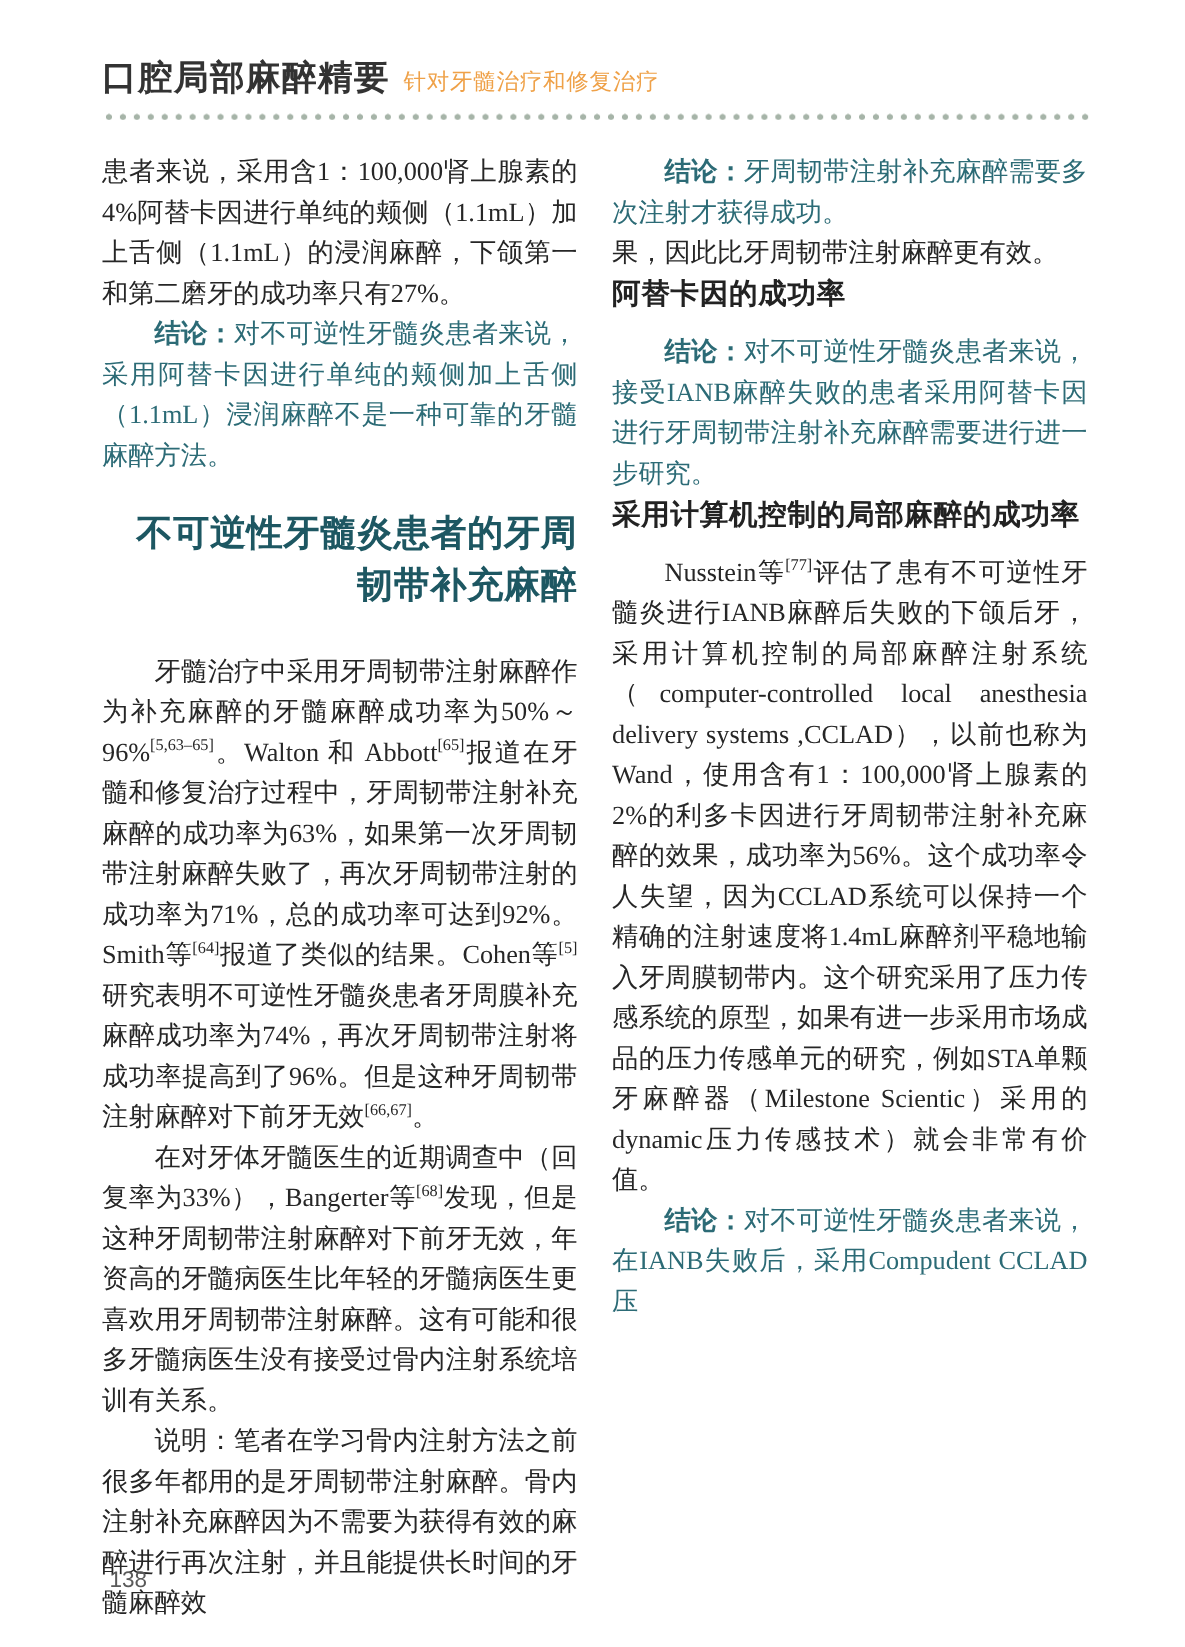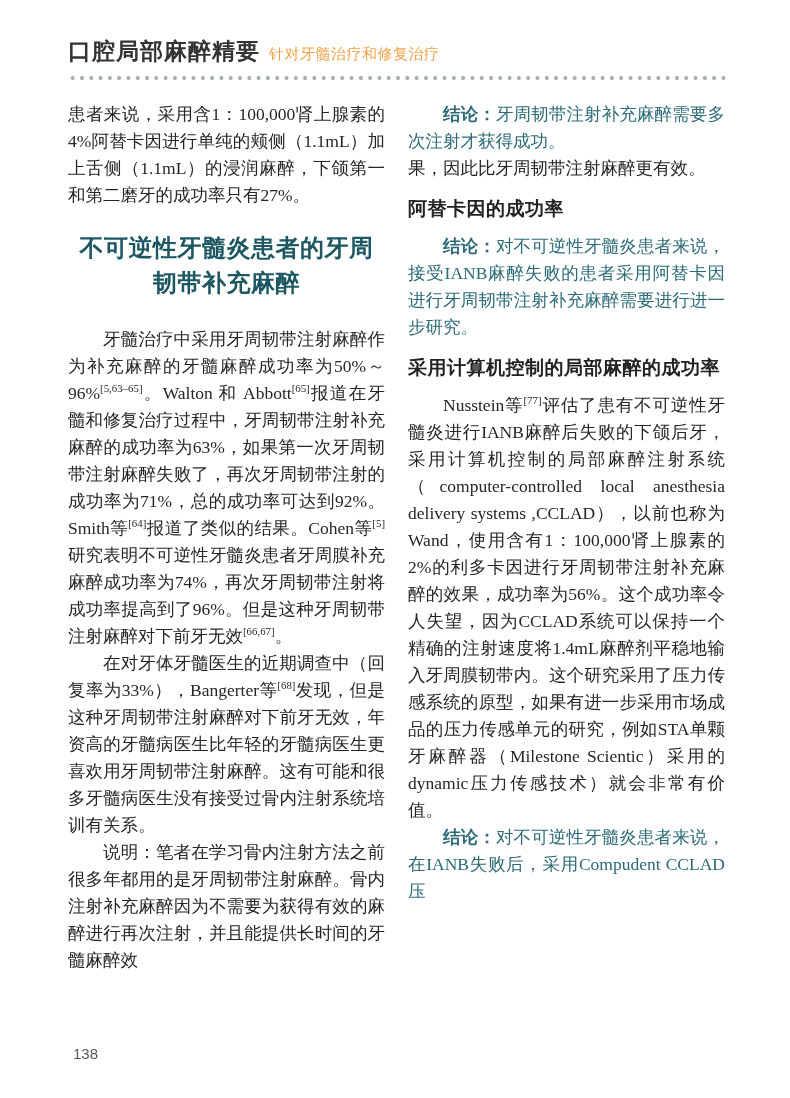--- a/index.html
+++ b/index.html
@@ -37,26 +37,26 @@
   .col{width:317px;font-size:17.5px;line-height:27px;text-align:justify;}
   p.body-p{text-indent:2em;}
   p.no-indent{text-indent:0;}
   p.conclusion{color:var(--teal);}
   .seg-bold{font-weight:bold;}
   sup{font-size:0.62em;line-height:0;vertical-align:super;letter-spacing:0;}
   .section-heading{
     font-family:"Liberation Sans","DejaVu Sans",sans-serif;
     font-weight:bold;font-size:24px;line-height:35px;
     color:var(--heading-teal);letter-spacing:0.5px;
-    margin:21px 0 26px 0;text-align:center;
+    margin:21px 0 26px 0;text-align:right;
   }
   .sub-heading{
     font-family:"Liberation Sans","DejaVu Sans",sans-serif;
     font-weight:bold;font-size:19px;line-height:27px;color:#222222;
-    margin:13px 0 11px 0;text-align:left;letter-spacing:0.5px;
+    margin:1px 0 11px 0;text-align:left;letter-spacing:0.5px;
   }
   .page-number{
     position:absolute;left:73px;bottom:36px;
     font-family:"Liberation Sans","DejaVu Sans",sans-serif;
     font-size:15px;color:var(--muted);
   }
 </style>
 </head>
 <body>
 
@@ -67,20 +67,21 @@
       <span class="title">口腔局部麻醉精要</span>
       <span class="subtitle">针对牙髓治疗和修复治疗</span>
     </div>
     <div class="dot-rule"></div>
   </header>
 
   <main class="columns">
 
     <section class="col">
       <p class="body-p no-indent"><span>患者来说，采用含1：100,000肾上腺素的4%阿替卡因进行单纯的颊侧（1.1mL）加上舌侧（1.1mL）的浸润麻醉，下颌第一和第二磨牙的成功率只有27%。</span></p>
+      <p class="body-p conclusion"><span class="seg-bold">结论：</span><span>对不可逆性牙髓炎患者来说，采用阿替卡因进行单纯的颊侧加上舌侧（1.1mL）浸润麻醉不是一种可靠的牙髓麻醉方法。</span></p>
       <h1 class="section-heading">不可逆性牙髓炎患者的牙周韧带补充麻醉</h1>
       <p class="body-p"><span>牙髓治疗中采用牙周韧带注射麻醉作为补充麻醉的牙髓麻醉成功率为50%～96%</span><sup>[5,63–65]</sup><span>。Walton 和 Abbott</span><sup>[65]</sup><span>报道在牙髓和修复治疗过程中，牙周韧带注射补充麻醉的成功率为63%，如果第一次牙周韧带注射麻醉失败了，再次牙周韧带注射的成功率为71%，总的成功率可达到92%。Smith等</span><sup>[64]</sup><span>报道了类似的结果。Cohen等</span><sup>[5]</sup><span>研究表明不可逆性牙髓炎患者牙周膜补充麻醉成功率为74%，再次牙周韧带注射将成功率提高到了96%。但是这种牙周韧带注射麻醉对下前牙无效</span><sup>[66,67]</sup><span>。</span></p>
       <p class="body-p"><span>在对牙体牙髓医生的近期调查中（回复率为33%），Bangerter等</span><sup>[68]</sup><span>发现，但是这种牙周韧带注射麻醉对下前牙无效，年资高的牙髓病医生比年轻的牙髓病医生更喜欢用牙周韧带注射麻醉。这有可能和很多牙髓病医生没有接受过骨内注射系统培训有关系。</span></p>
       <p class="body-p"><span>说明：笔者在学习骨内注射方法之前很多年都用的是牙周韧带注射麻醉。骨内注射补充麻醉因为不需要为获得有效的麻醉进行再次注射，并且能提供长时间的牙髓麻醉效</span></p>
     </section>
 
     <section class="col">
       <p class="body-p conclusion"><span class="seg-bold">结论：</span><span>牙周韧带注射补充麻醉需要多次注射才获得成功。</span></p>
       <p class="body-p no-indent"><span>果，因此比牙周韧带注射麻醉更有效。</span></p>
       <h2 class="sub-heading">阿替卡因的成功率</h2>

